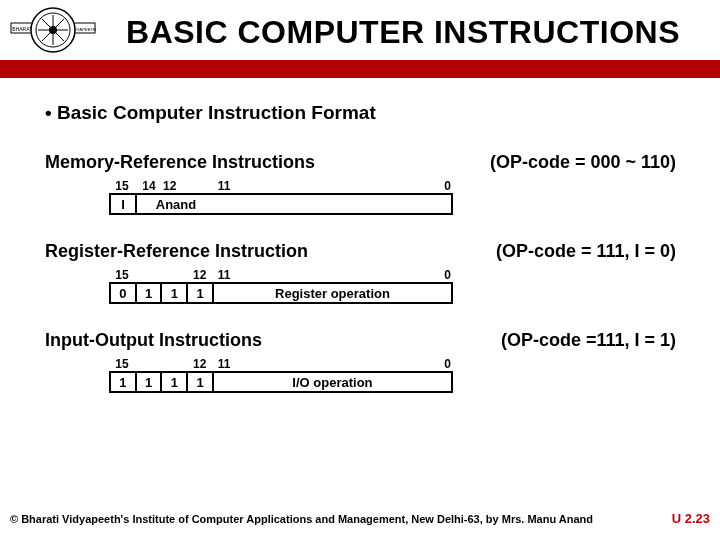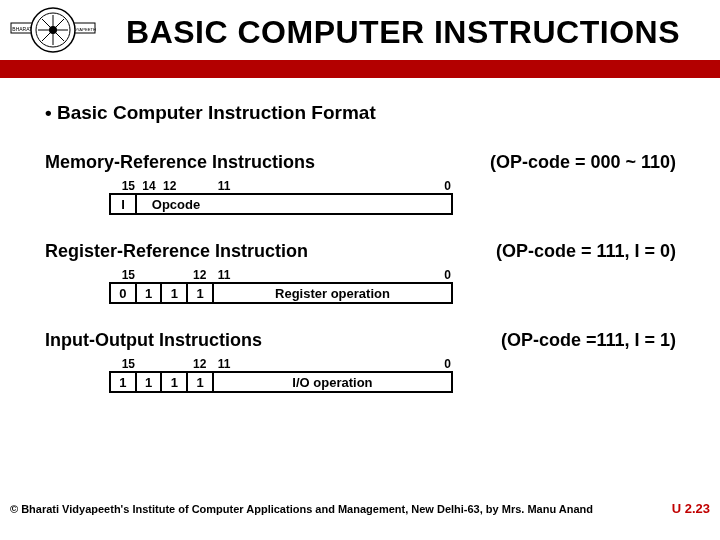--- a/index.html
+++ b/index.html
@@ -17,27 +17,27 @@
   .sec-op { font-size: 18px; font-weight: bold; color: #000; margin-left: auto; padding-right: 10px; }
   .fmt-wrap { padding-left: 64px; }
   .bitrow { display: flex; font-size: 12px; font-weight: bold; color: #000; }
   .boxrow { display: flex; border: 2px solid #000; height: 22px; }
   .boxrow .cell { display: flex; align-items: center; justify-content: center; font-size: 13px; font-weight: bold; border-right: 2px solid #000; }
   .boxrow .cell:last-child { border-right: none; }
   .w-i { width: 26px; }
   .w-op { width: 78px; }
   .w-addr { width: 240px; }
   .w-b { width: 26px; }
-  .bit15 { width: 26px; text-align: right; }
+  .bit15 { width: 26px; text-align: center; }
   .bit14 { width: 28px; text-align: center; }
   .bit12 { width: 30px; padding-right: 2px; }
   .bit11 { width: 20px; text-align: center; padding-left: 2px; }
   .bitgap { flex: 1; }
   .bit0 { width: 20px; text-align: right; padding-right: 2px; }
-  .footer { position: absolute; left: 0; right: 0; bottom: 16px; display: flex; align-items: center; justify-content: space-between; padding: 0 10px 8px 10px; }
+  .footer { position: absolute; left: 0; right: 0; bottom: 6px; display: flex; align-items: center; justify-content: space-between; padding: 0 10px 8px 10px; }
   .footer .copy { font-size: 11px; font-weight: bold; color: #000; }
   .footer .pg { font-size: 13px; font-weight: bold; color: #c00000; }
 </style>
 </head>
 <body>
 
 <div class="header">
   <div class="logo">
     <svg viewBox="0 0 88 54">
       <rect x="2" y="18" width="24" height="10" fill="#fff" stroke="#000" stroke-width="1"></rect>
@@ -71,21 +71,21 @@
       <div class="bitrow" style="width:344px;">
         <div class="bit15">15</div>
         <div class="bit14">14</div>
         <div class="bit12" style="width:50px;">12</div>
         <div class="bit11">11</div>
         <div class="bitgap"></div>
         <div class="bit0">0</div>
       </div>
       <div class="boxrow" style="width:344px;">
         <div class="cell w-i">I</div>
-        <div class="cell w-op">Opcode</div>
+        <div class="cell w-op">Anand</div>
       </div>
     </div>
   </div>
 
   <div class="section">
     <div class="sec-line">
       <div class="sec-title">Register-Reference Instruction</div>
       <div class="sec-op">(OP-code = 111, I = 0)</div>
     </div>
     <div class="fmt-wrap">

